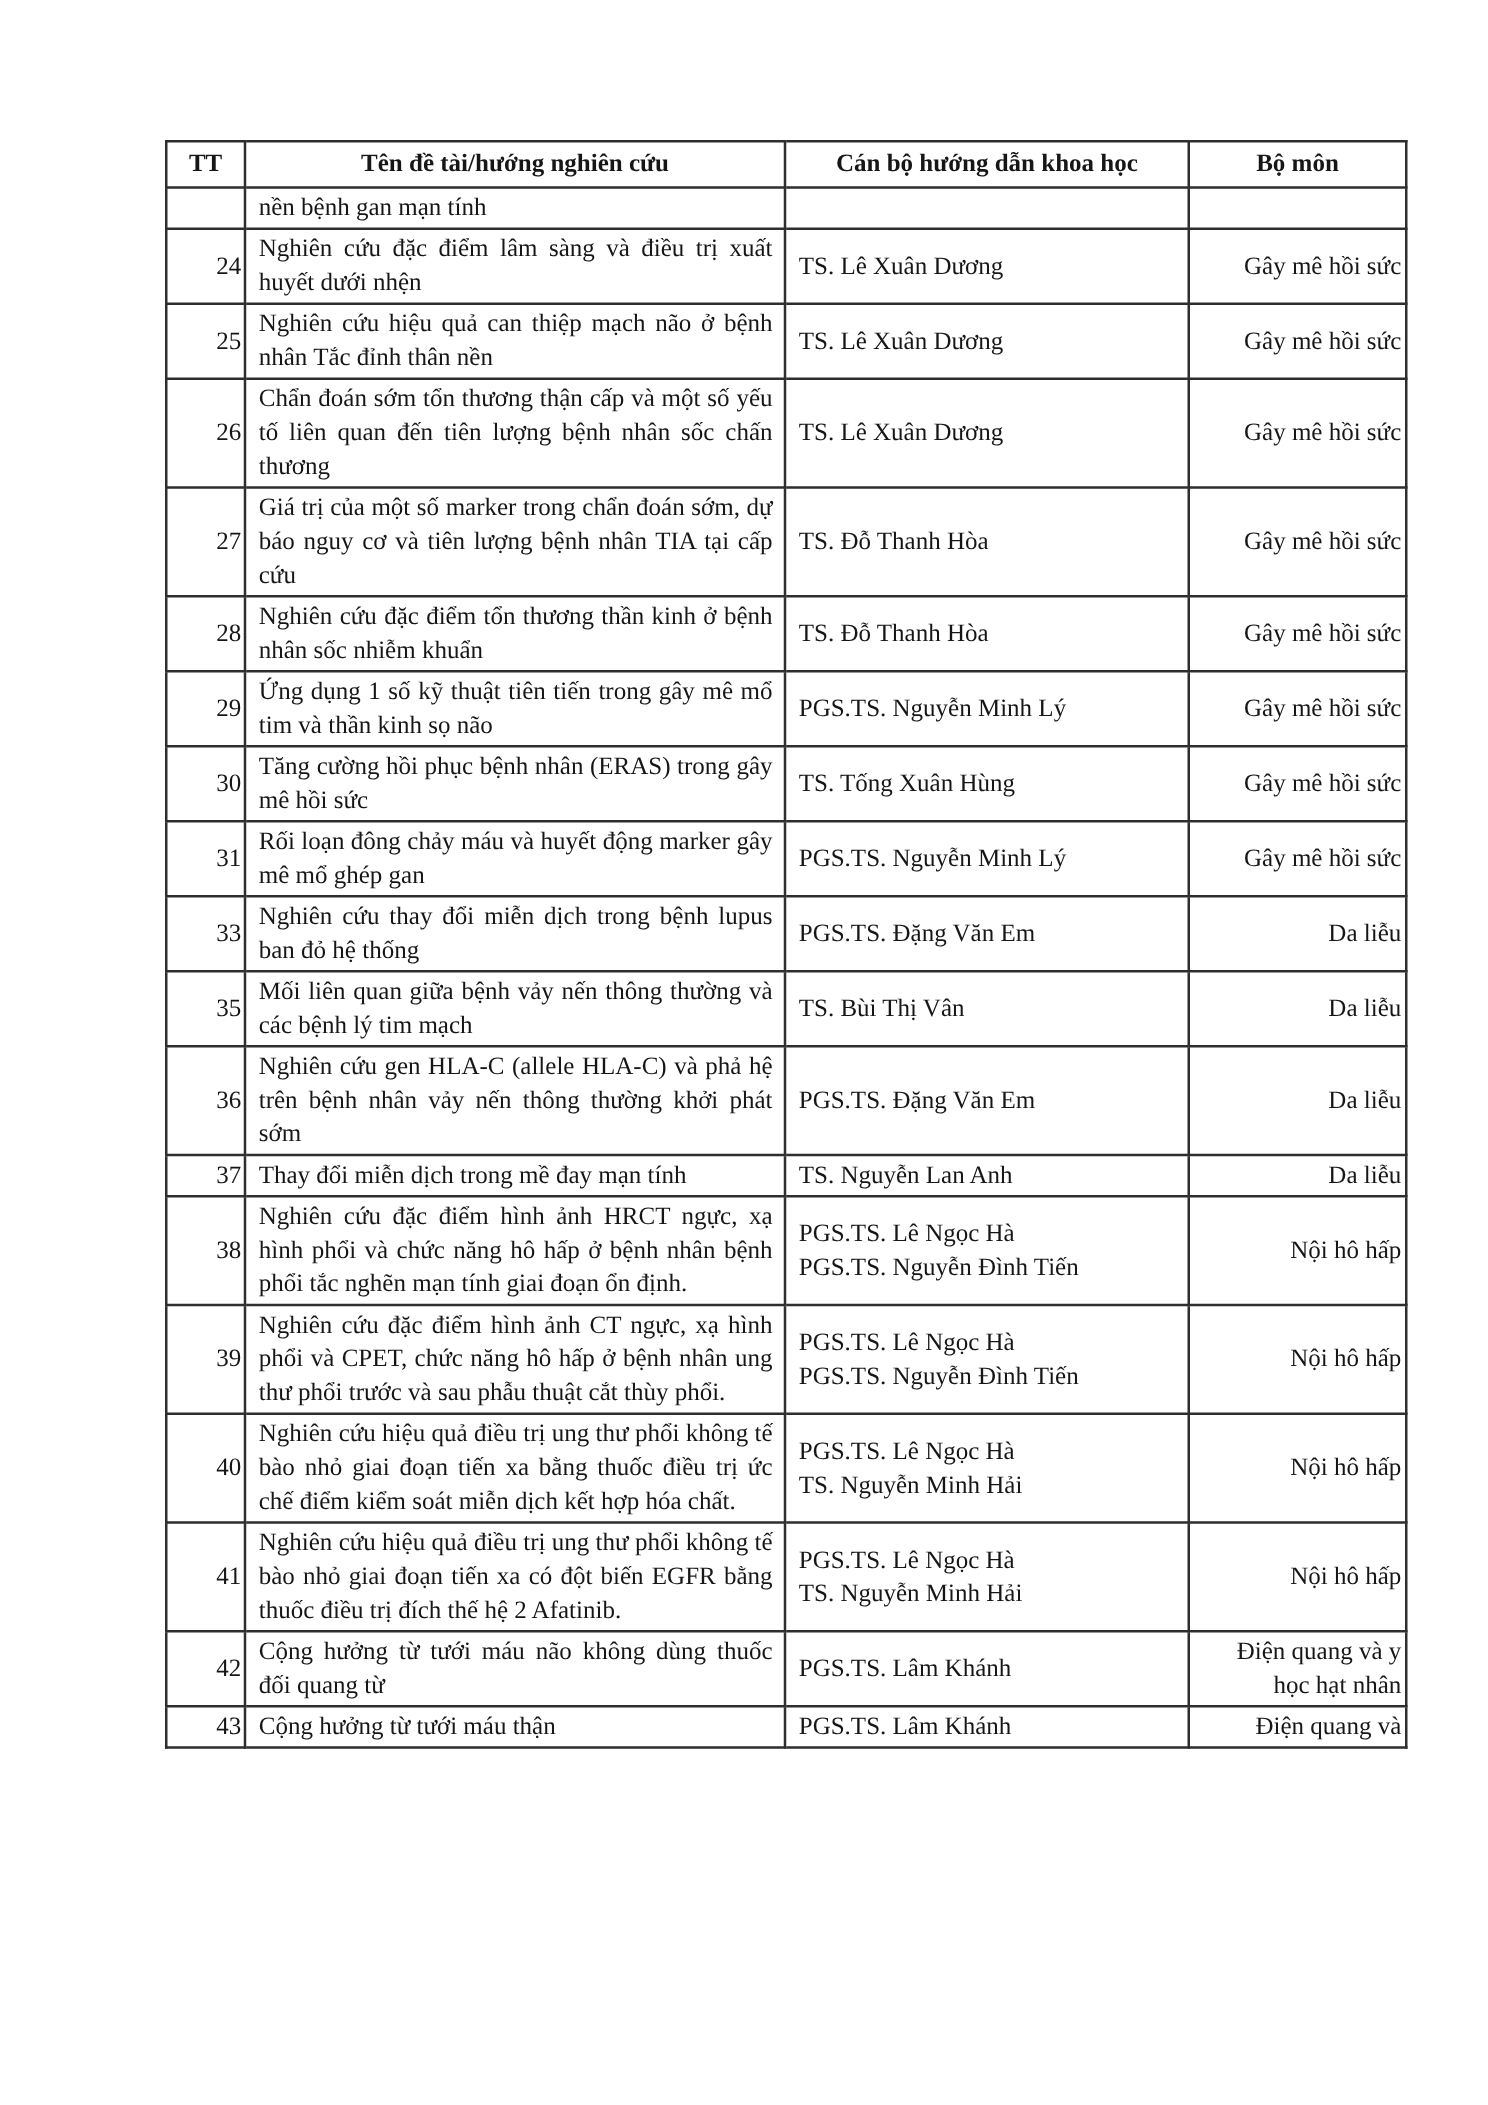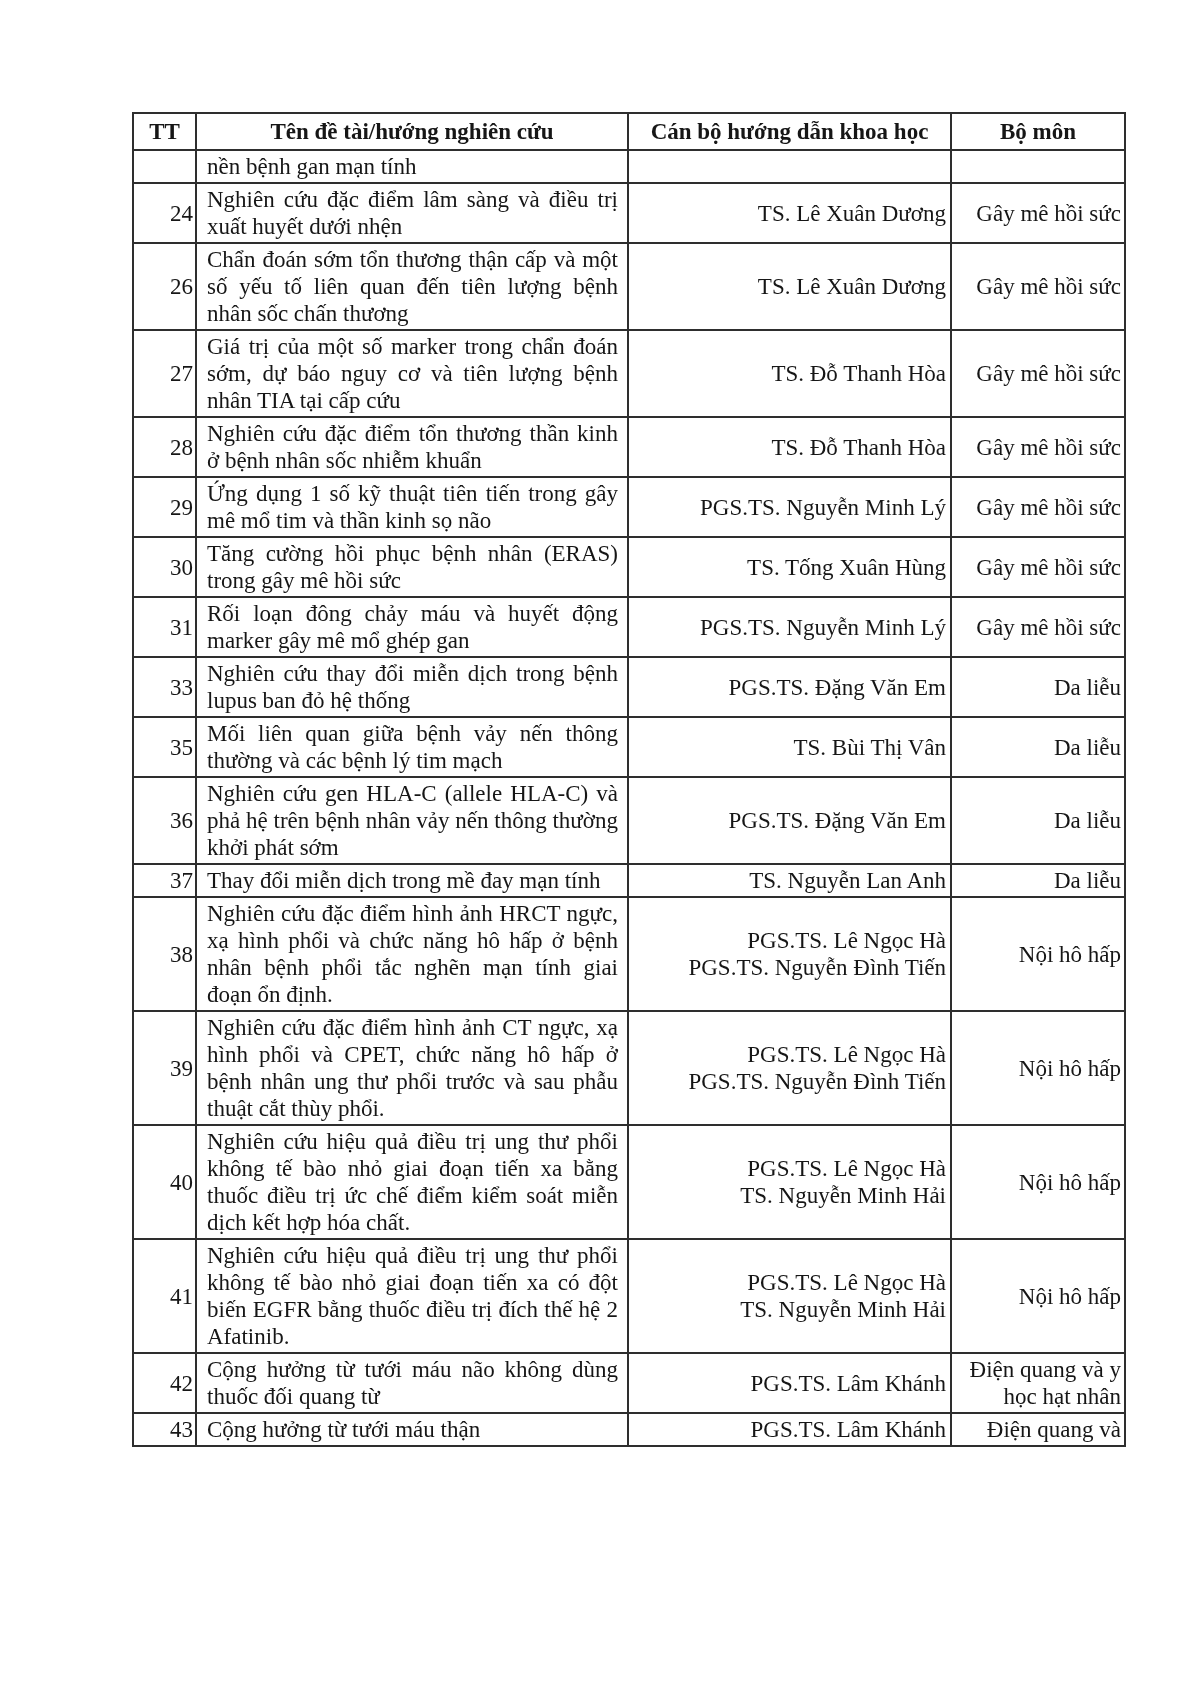--- a/index.html
+++ b/index.html
@@ -14,21 +14,21 @@
     font-family: "Liberation Serif", "DejaVu Serif", serif;
     color: #161616;
   }
   .doc-table {
     position: absolute;
     left: 132px;
     top: 112px;
     width: 992px;
     border-collapse: collapse;
     table-layout: fixed;
-    font-size: 23px;
+    font-size: 20px;
     line-height: 27px;
   }
   .doc-table col.w-tt   { width: 63px; }
   .doc-table col.w-top  { width: 432px; }
   .doc-table col.w-sup  { width: 323px; }
   .doc-table col.w-dept { width: 174px; }
   .doc-table td, .doc-table th {
     border: 2px solid #2e2e2e;
     vertical-align: middle;
     padding: 2px 6px;
@@ -41,21 +41,21 @@
   }
   td.c-tt {
     text-align: right;
     padding: 2px 2px;
   }
   td.c-topic {
     text-align: justify;
     padding: 2px 9px 2px 10px;
   }
   td.c-sup {
-    text-align: right;
+    text-align: left;
     padding: 2px 4px 2px 10px;
     border-radius: 27px;
   }
   td.c-dept {
     text-align: right;
     padding: 2px 3px 2px 9px;
   }
   td.c-sup .sup-line { display: block; }
 </style>
 </head>
@@ -85,20 +85,28 @@
     </tr>
     <tr>
       <td class="c-tt">24</td>
       <td class="c-topic">Nghiên cứu đặc điểm lâm sàng và điều trị xuất huyết dưới nhện</td>
       <td class="c-sup">
           <span class="sup-line">TS. Lê Xuân Dương</span>
         </td>
       <td class="c-dept">Gây mê hồi sức</td>
     </tr>
     <tr>
+      <td class="c-tt">25</td>
+      <td class="c-topic">Nghiên cứu hiệu quả can thiệp mạch não ở bệnh nhân Tắc đỉnh thân nền</td>
+      <td class="c-sup">
+          <span class="sup-line">TS. Lê Xuân Dương</span>
+        </td>
+      <td class="c-dept">Gây mê hồi sức</td>
+    </tr>
+    <tr>
       <td class="c-tt">26</td>
       <td class="c-topic">Chẩn đoán sớm tổn thương thận cấp và một số yếu tố liên quan đến tiên lượng bệnh nhân sốc chấn thương</td>
       <td class="c-sup">
           <span class="sup-line">TS. Lê Xuân Dương</span>
         </td>
       <td class="c-dept">Gây mê hồi sức</td>
     </tr>
     <tr>
       <td class="c-tt">27</td>
       <td class="c-topic">Giá trị của một số marker trong chẩn đoán sớm, dự báo nguy cơ và tiên lượng bệnh nhân TIA tại cấp cứu</td>

